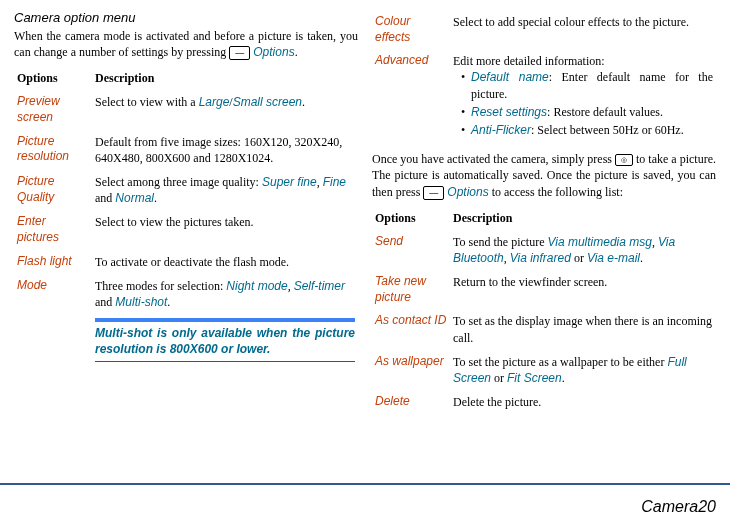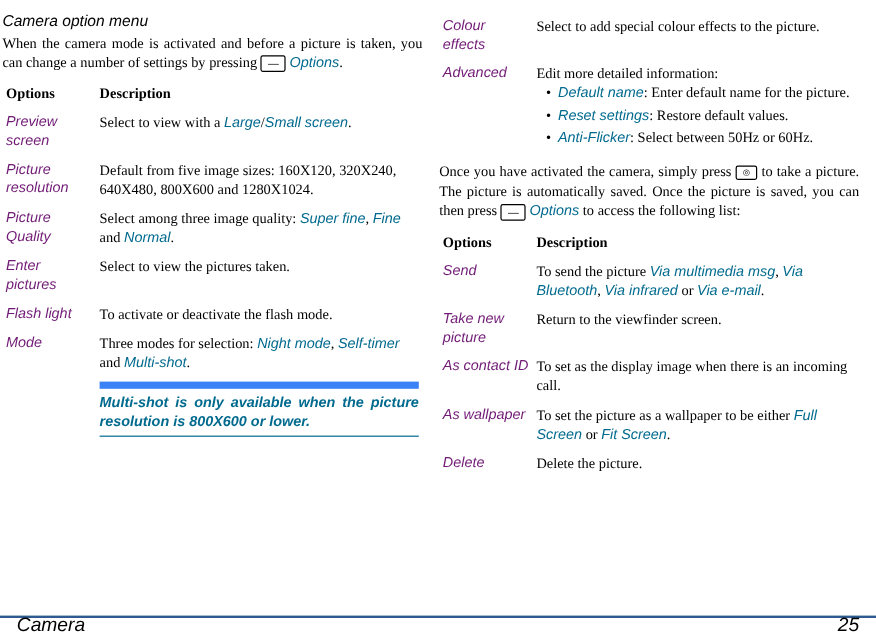--- a/index.html
+++ b/index.html
@@ -1,34 +1,34 @@
 <!DOCTYPE html>
 <html><head>
 <meta charset="utf-8">
 <style>
 *{margin:0;padding:0;box-sizing:border-box}
 body{font-family:Georgia,serif;font-size:12px;color:#000;width:730px;height:529px;position:relative;background:#fff}
-.page{display:flex;padding:10px 14px 0 2px;gap:14px;height:490px}
+.page{display:flex;padding:10px 14px 0 14px;gap:14px;height:490px}
 .col{flex:1;min-width:0}
 .hdr{font-family:"Segoe UI",Arial,sans-serif;font-style:italic;font-weight:500;font-size:13px;margin-bottom:3px}
 .para{text-align:justify;line-height:1.35;margin-bottom:7px}
 .key{display:inline-block;border:1px solid #000;border-radius:2px;padding:0 5px;font-size:9px;line-height:12px;vertical-align:middle;font-family:Arial,sans-serif}
 .opt{font-family:"Segoe UI",Arial,sans-serif;font-style:italic;color:#006a8e;font-weight:500}
 .tbl{width:100%;border-collapse:collapse}
 .tbl td,.tbl th{vertical-align:top;padding:4px 3px;text-align:left}
 .tbl th{font-weight:bold;font-family:Georgia,serif;font-size:12px}
-.optcell{font-family:"Segoe UI",Arial,sans-serif;font-style:italic;color:#701a75;width:78px;font-weight:500;line-height:1.3}
+.optcell{font-family:"Segoe UI",Arial,sans-serif;font-style:italic;color:#c2410c;width:78px;font-weight:500;line-height:1.3}
 .desc{text-align:justify;line-height:1.35}
 .bull{padding-left:8px}
 .bull .row{display:flex;margin-bottom:2px}
 .bull .dot{width:10px;flex:0 0 10px}
 .bull .txt{flex:1;text-align:justify}
-.note{font-family:"Segoe UI",Arial,sans-serif;font-style:italic;color:#006a8e;font-weight:bold;border-top:6px solid #3b82f6;border-bottom:1px solid #006a8e;padding:3px 0;text-align:justify;line-height:1.35}
+.note{font-family:"Segoe UI",Arial,sans-serif;font-style:italic;color:#006a8e;font-weight:bold;border-top:4px solid #3b82f6;border-bottom:1px solid #006a8e;padding:3px 0;text-align:justify;line-height:1.35}
 .note .b{font-weight:bold}
-.footer{position:absolute;left:0;right:0;bottom:0;height:16px;border-top:2px solid #2e5a8f;display:flex;justify-content:space-between;align-items:center;padding:0 14px}
+.footer{position:absolute;left:0;right:0;bottom:0;height:46px;border-top:2px solid #2e5a8f;display:flex;justify-content:flex-end;align-items:center;padding:0 14px}
 .ftxt{font-family:"Segoe UI",Arial,sans-serif;font-style:italic;font-weight:500;font-size:16px}
 .fpage{font-family:"Segoe UI",Arial,sans-serif;font-style:italic;font-weight:500;font-size:16px}
 .iconcam{display:inline-block;border:1px solid #000;border-radius:2px;width:18px;height:12px;position:relative;vertical-align:middle;font-size:7px;text-align:center;line-height:10px}
 </style>
 </head>
 <body>
 
 <div class="page">
 <div class="col">
   <div class="hdr">Camera option menu</div>
@@ -135,14 +135,14 @@
             <td class="optcell">Delete</td>
             <td class="desc">Delete the picture.</td>
           </tr>
   </tbody>
       </table>
 </div>
 </div>
 
 <div class="footer">
   <div class="ftxt">Camera</div>
-  <div class="fpage">25</div>
+  <div class="fpage">20</div>
 </div>
 
 </body></html>

